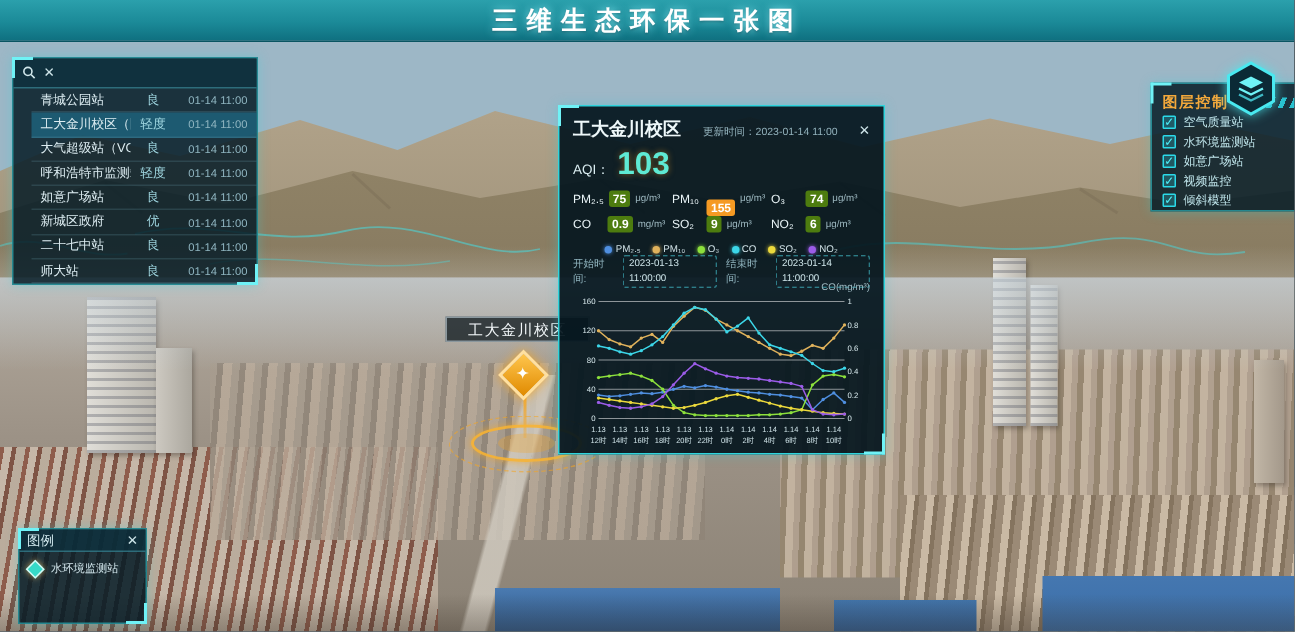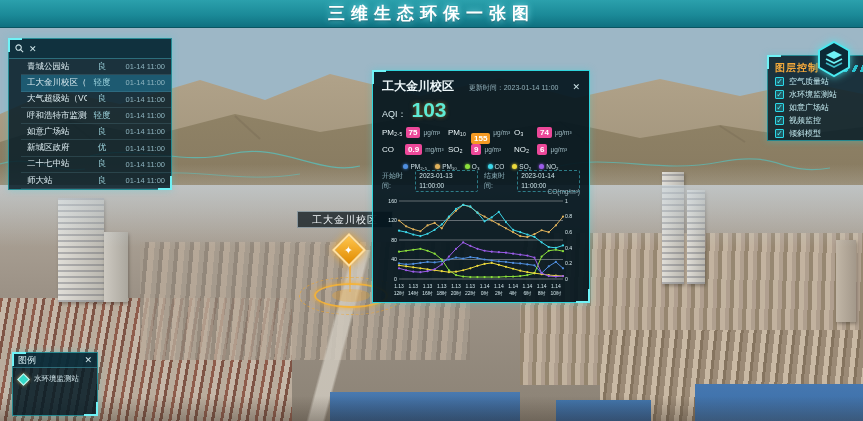--- a/index.html
+++ b/index.html
@@ -75,21 +75,21 @@
   .p-head{display:flex;align-items:baseline;gap:6px;}
   .p-title{font-size:12px;font-weight:bold;color:#eef8fa;}
   .p-upd{flex:1;text-align:right;font-size:7px;color:#93b2bc;padding-right:8px;white-space:nowrap;}
   .p-aqi{display:flex;align-items:baseline;gap:5px;margin-top:3px;height:24px;}
   .p-aqi-label{font-size:9px;color:#d9ecf0;}
   .p-aqi-value{font-size:21px;font-weight:bold;color:#5eead4;text-shadow:0 0 4px rgba(245,166,35,.5);}
   .p-grid{display:flex;flex-wrap:wrap;margin-top:2px;}
   .pcell{width:33.33%;display:flex;align-items:center;gap:3px;height:17px;}
   .pname{font-size:8px;color:#e8f3f6;min-width:20px;}
   .badge{font-size:8px;font-weight:bold;color:#fff;padding:0 3px;border-radius:2px;line-height:11px;}
-  .lv-good{background:#ec4899;}
+  .lv-good{background:#4d7c0f;}
   .lv-moderate{background:#f59a23;margin-top:12px;}
   .punit{font-size:6.5px;color:#9db8c0;}
   .p-legend{display:flex;gap:8px;justify-content:center;margin-top:3px;height:10px;align-items:center;}
   .p-legend .li{display:flex;align-items:center;gap:2px;font-size:6.5px;color:#cfe0e5;}
   .p-legend .dot{width:5px;height:5px;border-radius:50%;box-shadow:0 0 3px currentColor;}
   .p-times{display:flex;gap:6px;align-items:center;margin-top:3px;font-size:7px;height:13px;}
   .t-label{color:#8fb3bd;}
   .t-value{border:1px dashed rgba(70,200,215,.55);border-radius:2px;padding:0 3px;color:#cfe6ea;font-size:6.5px;line-height:10px;}
   .p-unit{text-align:right;font-size:6.5px;color:#9db8c0;height:9px;margin-top:1px;}
   #chart{width:200px;height:104px;}

